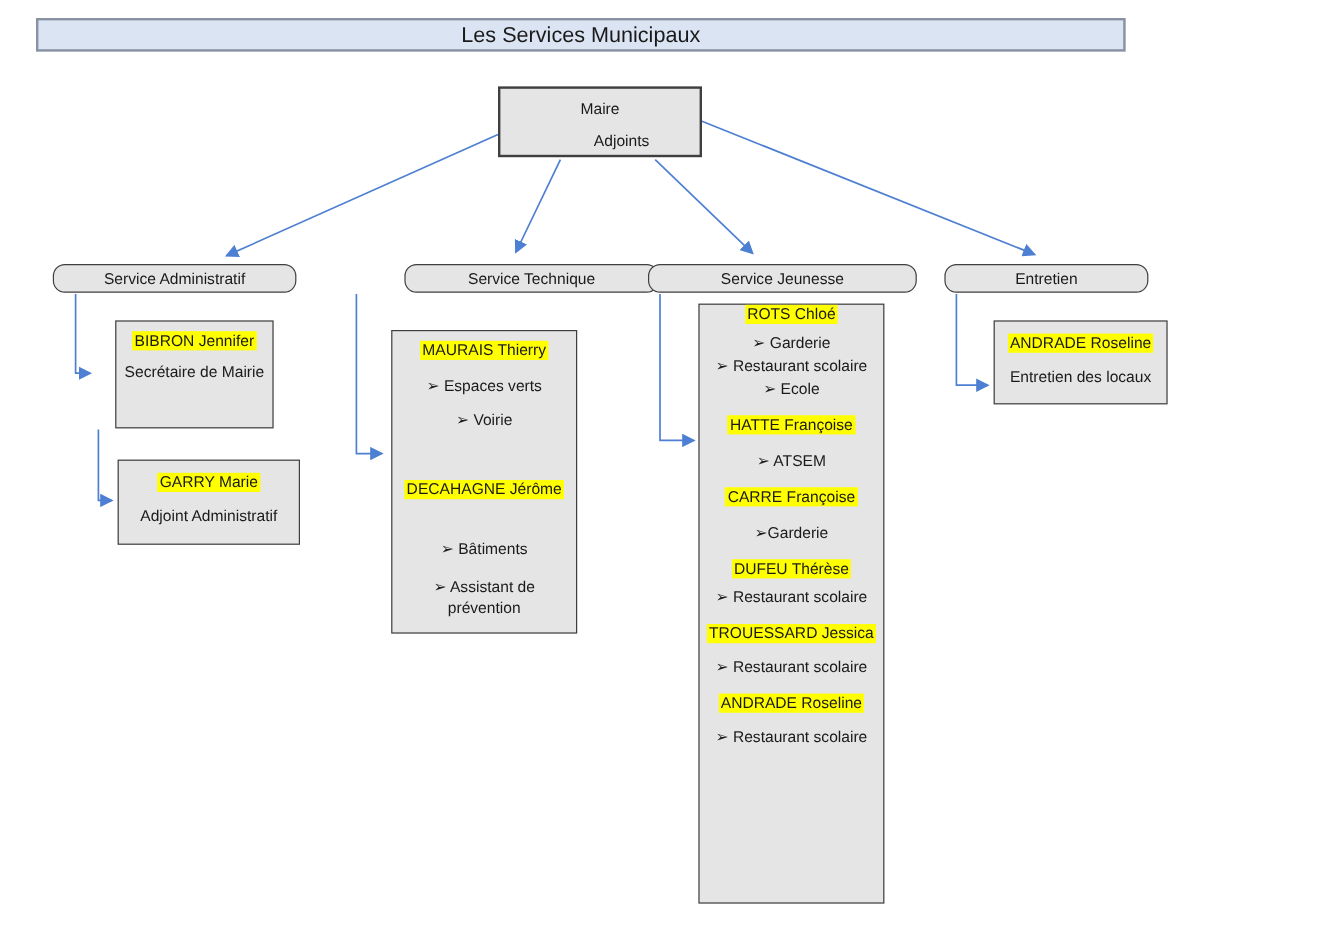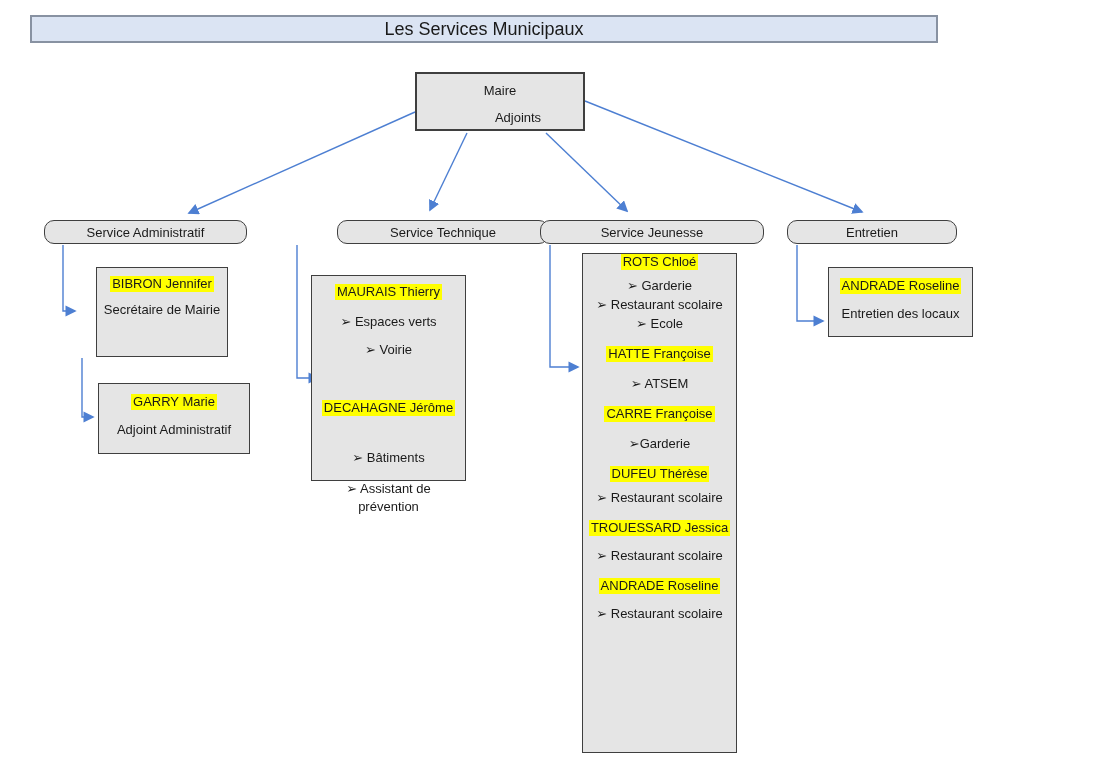--- a/index.html
+++ b/index.html
@@ -53,21 +53,21 @@
     display: flex; align-items: center; justify-content: center; border-radius: 10px;
   }
   .hd-administratif { left: 44px;  width: 203px; }
   .hd-technique    { left: 293px; width: 212px; margin-left: 44px; }
   .hd-jeunesse     { left: 540px; width: 224px; align-items: center; }
   .hd-entretien    { left: 787px; width: 170px; }
 
   .staff-box { padding-top: 8px; }
   .bx-bibron   { left: 96px;  top: 267px; width: 132px; height: 90px; }
   .bx-garry    { left: 98px;  top: 383px; width: 152px; height: 71px; padding-top: 10px; }
-  .bx-technique{ left: 311px; top: 275px; width: 155px; height: 206px; }
+  .bx-technique{ left: 326px; top: 275px; width: 155px; height: 253px; }
   .bx-jeunesse { left: 582px; top: 253px; width: 155px; height: 500px; padding-top: 0; }
   .bx-entretien{ left: 828px; top: 267px; width: 145px; height: 70px; padding-top: 10px; }
 
   .line { line-height: 16px; }
   .hl {
     background: #ffff00;
     padding: 0 2px;
     display: inline-block;
   }
   .role { line-height: 20px; }

